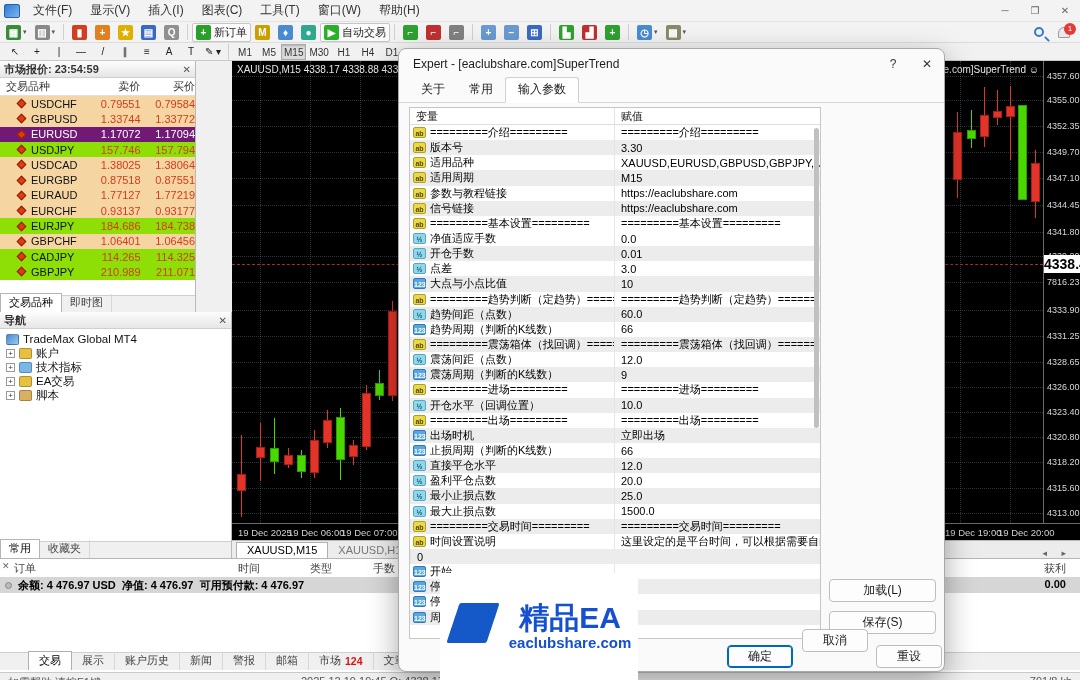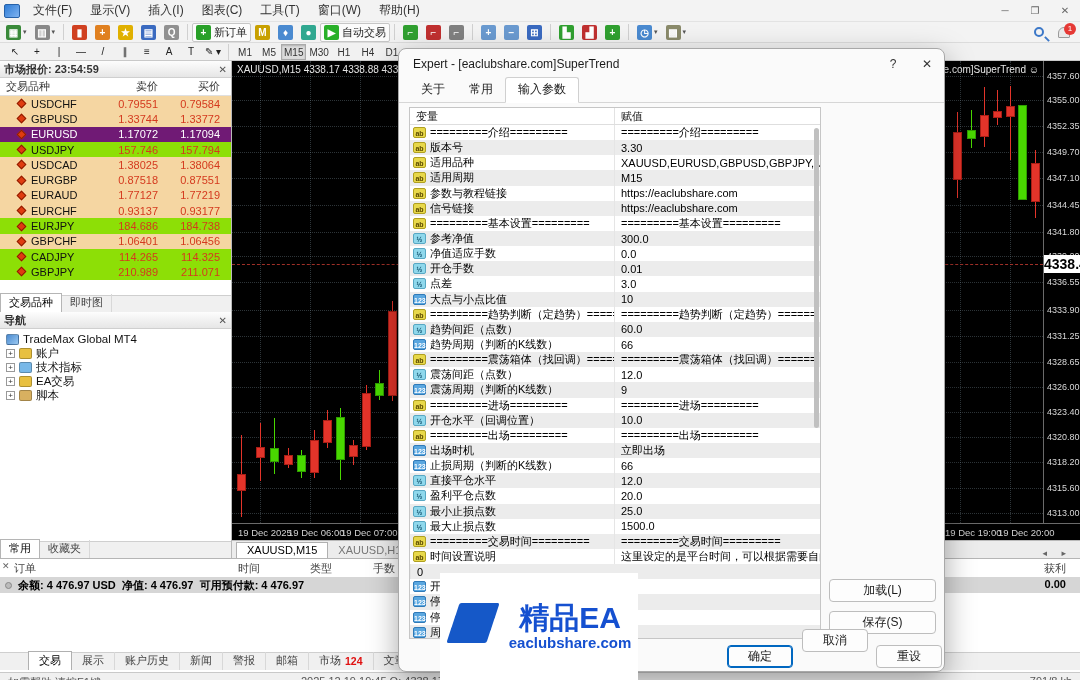--- a/index.html
+++ b/index.html
@@ -30,21 +30,21 @@
 
   #toolbar2 { left:0; top:43px; width:1080px; height:18px; background:#f1f1f1; border-bottom:1px solid #c9c9c9; display:flex; align-items:center; padding-left:4px; }
   .tool2 { width:22px; height:16px; font-size:10px; color:#222; text-align:center; line-height:16px; }
   .tf { min-width:24px; height:16px; font-size:10px; color:#333; text-align:center; line-height:15px; padding:0 2px; border:1px solid transparent; }
   .tf.active { background:#dcdcdc; border:1px solid #aaa; box-shadow:inset 0 1px 2px rgba(0,0,0,.2); }
 
   
   .panel { background:#fff; border-right:1px solid #b9b9b9; }
   .panel-title { height:17px; background:linear-gradient(#fdfdfd,#e6e6e6); border-bottom:1px solid #cfcfcf; font-size:11px; color:#333; display:flex; align-items:center; padding:0 4px; font-weight:bold; }
   .panel-close { margin-left:auto; font-size:10px; color:#555; font-weight:normal; }
-  #market-watch { left:0; top:61px; width:232px; height:251px; }
+  #market-watch { left:0; top:61px; width:196px; height:251px; }
   #mw-header { display:flex; height:18px; border-bottom:1px solid #e0e0e0; font-size:11px; color:#333; align-items:center; }
   .mwh-sym { width:96px; padding-left:6px; }
   .mwh-bid { width:62px; text-align:right; }
   .mwh-ask { width:62px; text-align:right; }
   .mw-row { display:flex; height:15.3px; font-size:11px; align-items:center; }
   .mw-row .sym { width:96px; padding-left:16px; color:#111; display:flex; align-items:center; }
   .mw-row .bid,.mw-row .ask { width:62px; text-align:right; color:#d43a1e; }
   .mw-row.tan { background:#f5d6a2; }
   .mw-row.grn { background:#8ddf06; }
   .mw-row.sel { background:#701a75; }
@@ -505,21 +505,21 @@
     <div id="price-axis">
       <div id="price-labels">
           <div class="plabel" style="top: 15px;">4357.60</div>
           <div class="plabel" style="top: 39px;">4355.00</div>
           <div class="plabel" style="top: 65px;">4352.35</div>
           <div class="plabel" style="top: 91px;">4349.70</div>
           <div class="plabel" style="top: 117px;">4347.10</div>
           <div class="plabel" style="top: 144px;">4344.45</div>
           <div class="plabel" style="top: 171px;">4341.80</div>
           <div class="plabel" style="top: 195px;">4339.20</div>
-          <div class="plabel" style="top: 221px;">4336.55</div>
+          <div class="plabel" style="top: 221px;">7816.23</div>
           <div class="plabel" style="top: 249px;">4333.90</div>
           <div class="plabel" style="top: 275px;">4331.25</div>
           <div class="plabel" style="top: 301px;">4328.65</div>
           <div class="plabel" style="top: 326px;">4326.00</div>
           <div class="plabel" style="top: 351px;">4323.40</div>
           <div class="plabel" style="top: 376px;">4320.80</div>
           <div class="plabel" style="top: 401px;">4318.20</div>
           <div class="plabel" style="top: 427px;">4315.60</div>
           <div class="plabel" style="top: 452px;">4313.00</div>
         </div>
@@ -617,24 +617,20 @@
             <div class="pval">https://eaclubshare.com</div>
           </div>
           <div class="prow alt">
             <div class="pname"><div class="picon ab">ab</div>信号链接</div>
             <div class="pval">https://eaclubshare.com</div>
           </div>
           <div class="prow">
             <div class="pname"><div class="picon ab">ab</div>=========基本设置=========</div>
             <div class="pval">=========基本设置=========</div>
           </div>
-          <div class="prow alt">
-            <div class="pname"><div class="picon dbl">½</div>参考净值</div>
-            <div class="pval">300.0</div>
-          </div>
           <div class="prow">
             <div class="pname"><div class="picon dbl">½</div>净值适应手数</div>
             <div class="pval">0.0</div>
           </div>
           <div class="prow alt">
             <div class="pname"><div class="picon dbl">½</div>开仓手数</div>
             <div class="pval">0.01</div>
           </div>
           <div class="prow">
             <div class="pname"><div class="picon dbl">½</div>点差</div>

